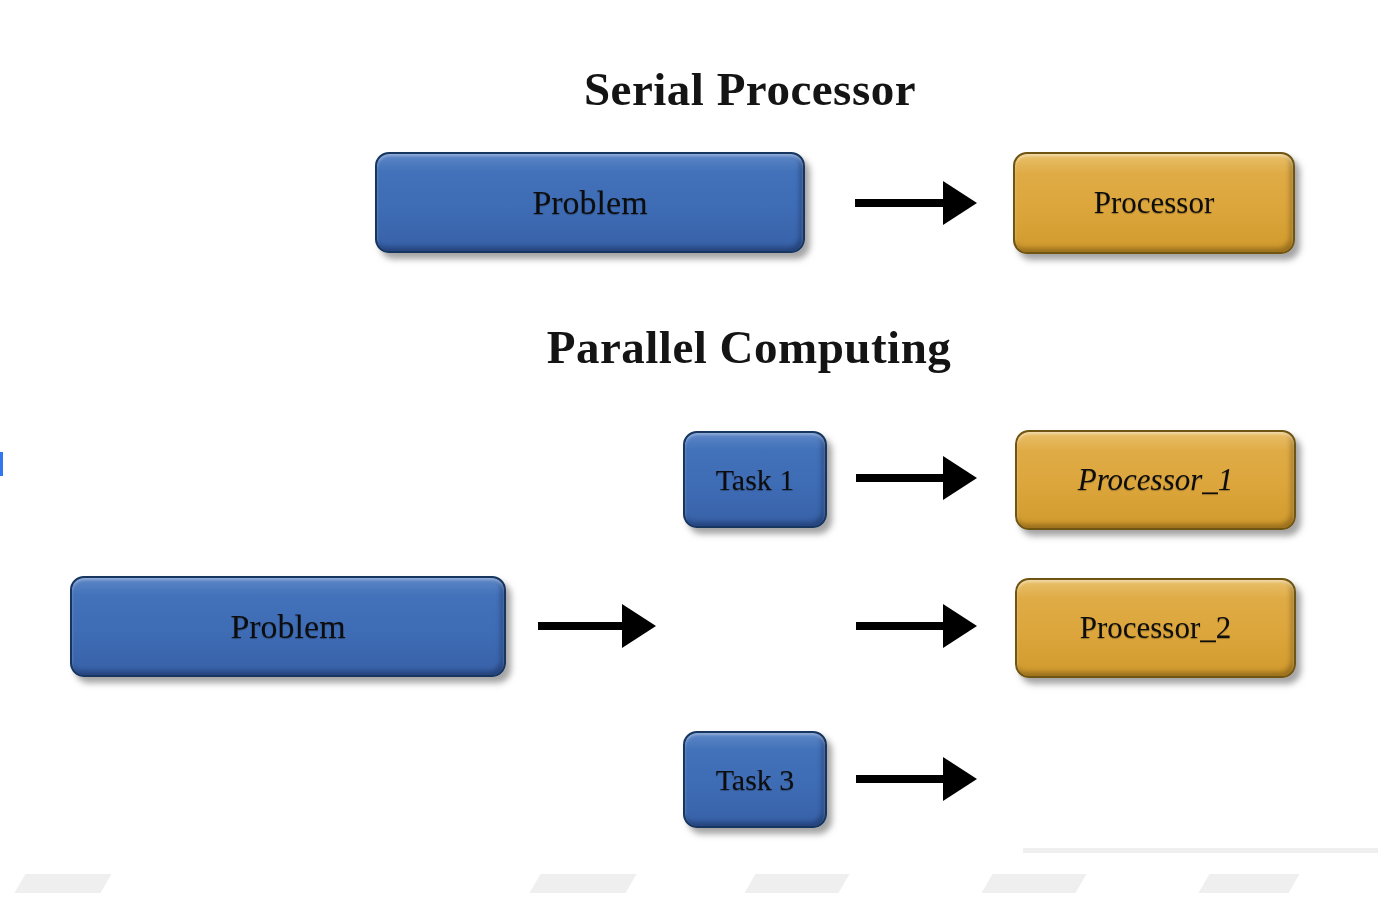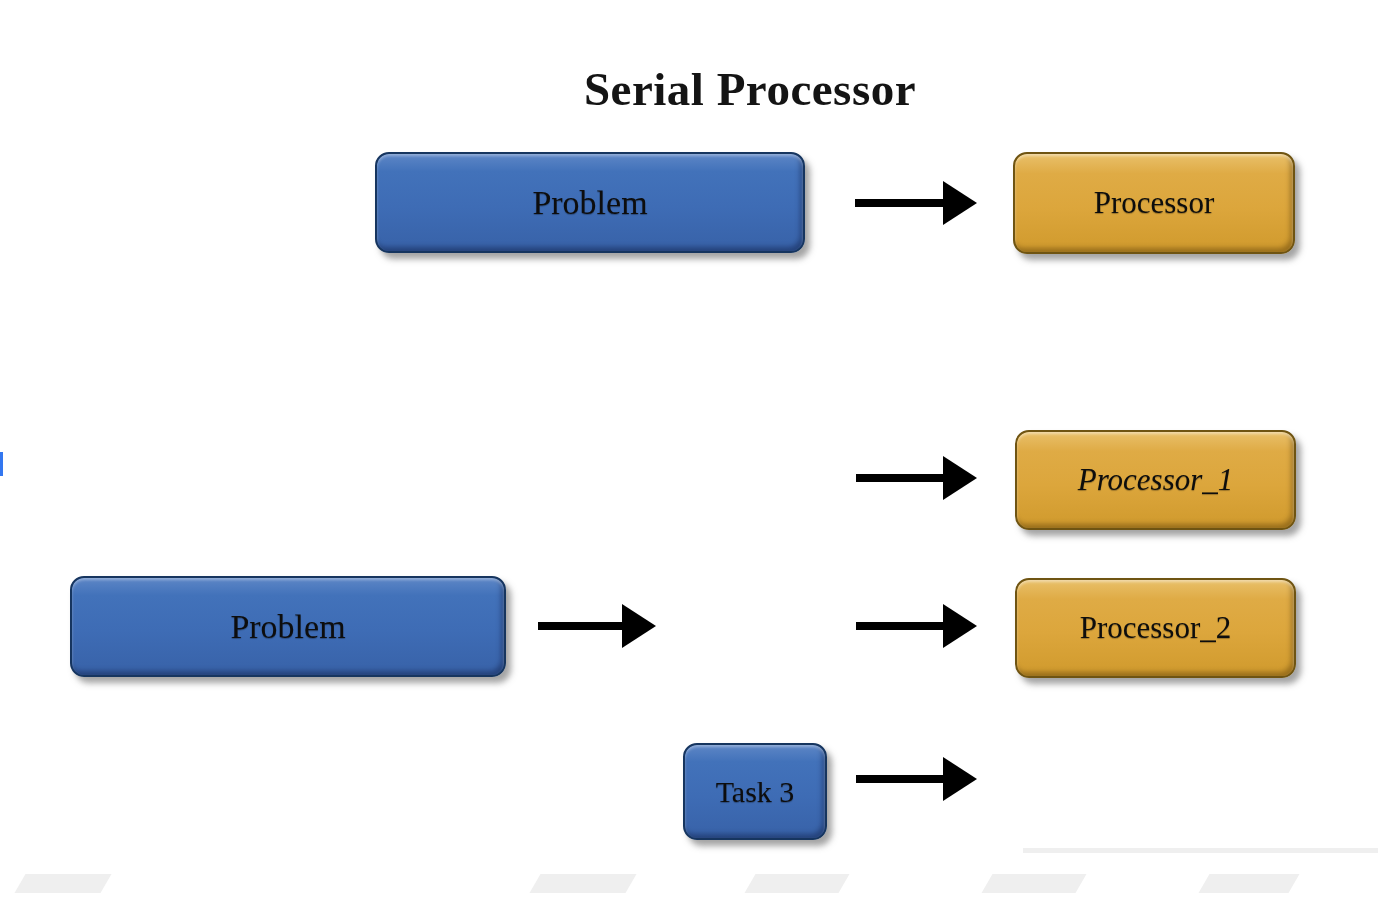--- a/index.html
+++ b/index.html
@@ -90,47 +90,51 @@
 
   <div class="arrow" style="left:855px;top:181px;width:122px;height:44px;">
     <div class="shaft" style="width:92px;"></div>
     <div class="head"></div>
   </div>
 
   <div class="box orange label-md" style="left:1013px;top:152px;width:278px;height:98px;">
     <span>Processor</span>
   </div>
 
+  <div class="section-title" style="left:399px;top:320px;width:700px;">Parallel Computing</div>
 
   <div class="box blue label-lg" style="left:70px;top:576px;width:432px;height:97px;">
     <span>Problem</span>
   </div>
 
   <div class="arrow" style="left:538px;top:604px;width:118px;height:44px;">
     <div class="shaft" style="width:88px;"></div>
     <div class="head"></div>
   </div>
 
+  <div class="box blue label-sm" style="left:683px;top:431px;width:140px;height:93px;">
+    <span>Task 1</span>
+  </div>
   <div class="arrow" style="left:856px;top:456px;width:121px;height:44px;">
     <div class="shaft" style="width:91px;"></div>
     <div class="head"></div>
   </div>
   <div class="box orange label-md" style="left:1015px;top:430px;width:277px;height:96px;font-style:italic;">
     <span>Processor_1</span>
   </div>
 
   <div class="arrow" style="left:856px;top:604px;width:121px;height:44px;">
     <div class="shaft" style="width:91px;"></div>
     <div class="head"></div>
   </div>
   <div class="box orange label-md" style="left:1015px;top:578px;width:277px;height:96px;">
     <span>Processor_2</span>
   </div>
 
-  <div class="box blue label-sm" style="left:683px;top:731px;width:140px;height:93px;margin-top:12px;">
+  <div class="box blue label-sm" style="left:683px;top:731px;width:140px;height:93px;">
     <span>Task 3</span>
   </div>
   <div class="arrow" style="left:856px;top:757px;width:121px;height:44px;">
     <div class="shaft" style="width:91px;"></div>
     <div class="head"></div>
   </div>
 
   <div class="watermark-strip"></div>
   <div class="watermark" style="left:20px;top:874px;width:86px;"></div>
   <div class="watermark" style="left:535px;top:874px;width:96px;"></div>

